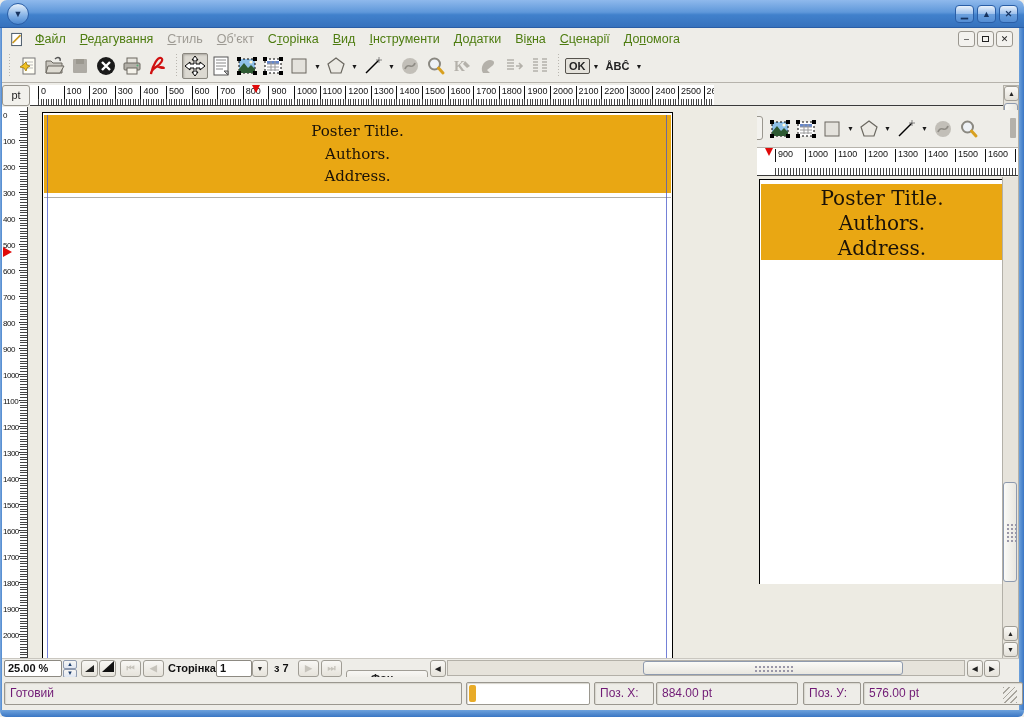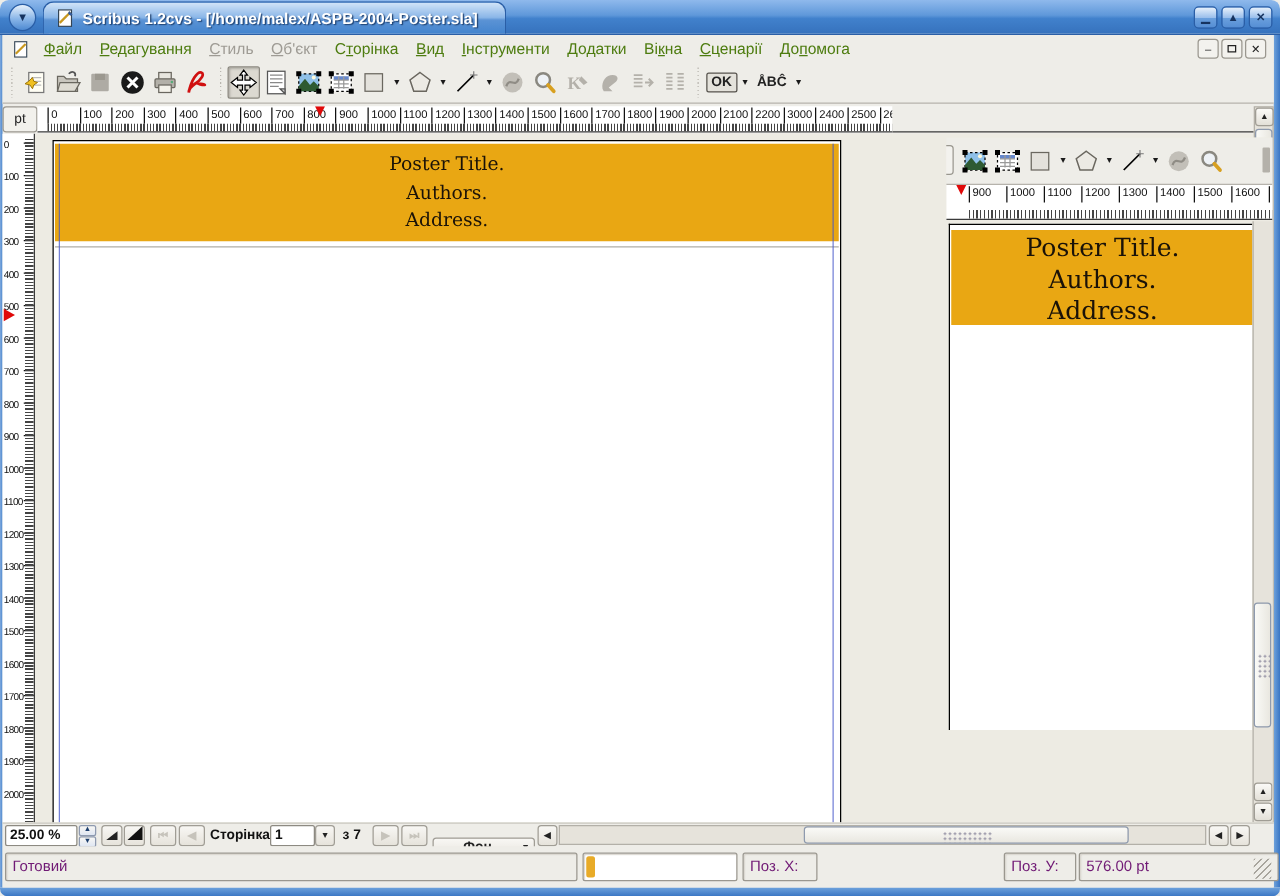--- a/index.html
+++ b/index.html
@@ -118,28 +118,20 @@
   #band-second { left:1px; top:4px; width:242px; height:76px; font-size:20px; line-height:25px; padding-top:2px; }
   #sw-vscroll-track { position:absolute; left:245px; top:67px; width:16px; height:481px; border-left:1px solid #b3b0a8; background:#e6e3db; }
   #sw-vscroll-slider { position:absolute; left:246px; top:372px; width:14px; height:100px; }
   .sw-sb-btn { position:absolute; left:246px; width:15px; height:15px; line-height:13px; }
 </style>
 </head>
 <body style="--accent-orange: #e9a713; --guide-blue: #4557c9; --titlebar-blue: #3d79c6;">
 
 <div id="titlebar" class="abs">
   <div id="win-menu-btn" class="abs">▼</div>
-  <div id="title-tab" class="abs">
-    <svg width="15" height="15" viewBox="0 0 16 16">
-        <rect x="2" y="1" width="11" height="14" fill="#fff" stroke="#345" stroke-width="1"></rect>
-        <path d="M3 12 L12 3" stroke="#c89820" stroke-width="2"></path>
-        <path d="M11 2 L14 5 L12 6 L10 4 Z" fill="#335a9a"></path>
-      </svg>
-    <span id="title-text">Scribus 1.2cvs - [/home/malex/ASPB-2004-Poster.sla]</span>
-  </div>
   <div class="tb-btn abs" style="left:955px;">▁</div>
   <div class="tb-btn abs" style="left:977px;">▲</div>
   <div class="tb-btn abs" style="left:999px;">✕</div>
 </div>
 
 <div id="border-left" class="abs border-strip"></div>
 <div id="border-right" class="abs"></div>
 <div id="border-bottom" class="abs"></div>
 
 <div id="menubar" class="abs">
@@ -508,16 +500,17 @@
   <div class="bb bevel" style="left:965px; width:16px; line-height:15px; font-size:7px;">◀</div>
   <div class="bb bevel" style="left:982px; width:16px; line-height:15px; font-size:7px;">▶</div>
 </div>
 
 <div id="statusbar" class="abs">
   <div class="panel" style="left:2px; width:458px;">Готовий</div>
   <div class="panel" id="progress" style="left:464px; width:124px;">
     <div id="progress-fill"></div>
   </div>
   <div class="panel" style="left:592px; width:60px;">Поз. X:</div>
+  <div class="panel" style="left:654px; width:142px;">884.00 pt</div>
   <div class="panel" style="left:801px; width:58px;">Поз. У:</div>
   <div class="panel" style="left:861px; width:160px;">576.00 pt</div>
   <div id="resize-grip"></div>
 </div>
 
 </body></html>

